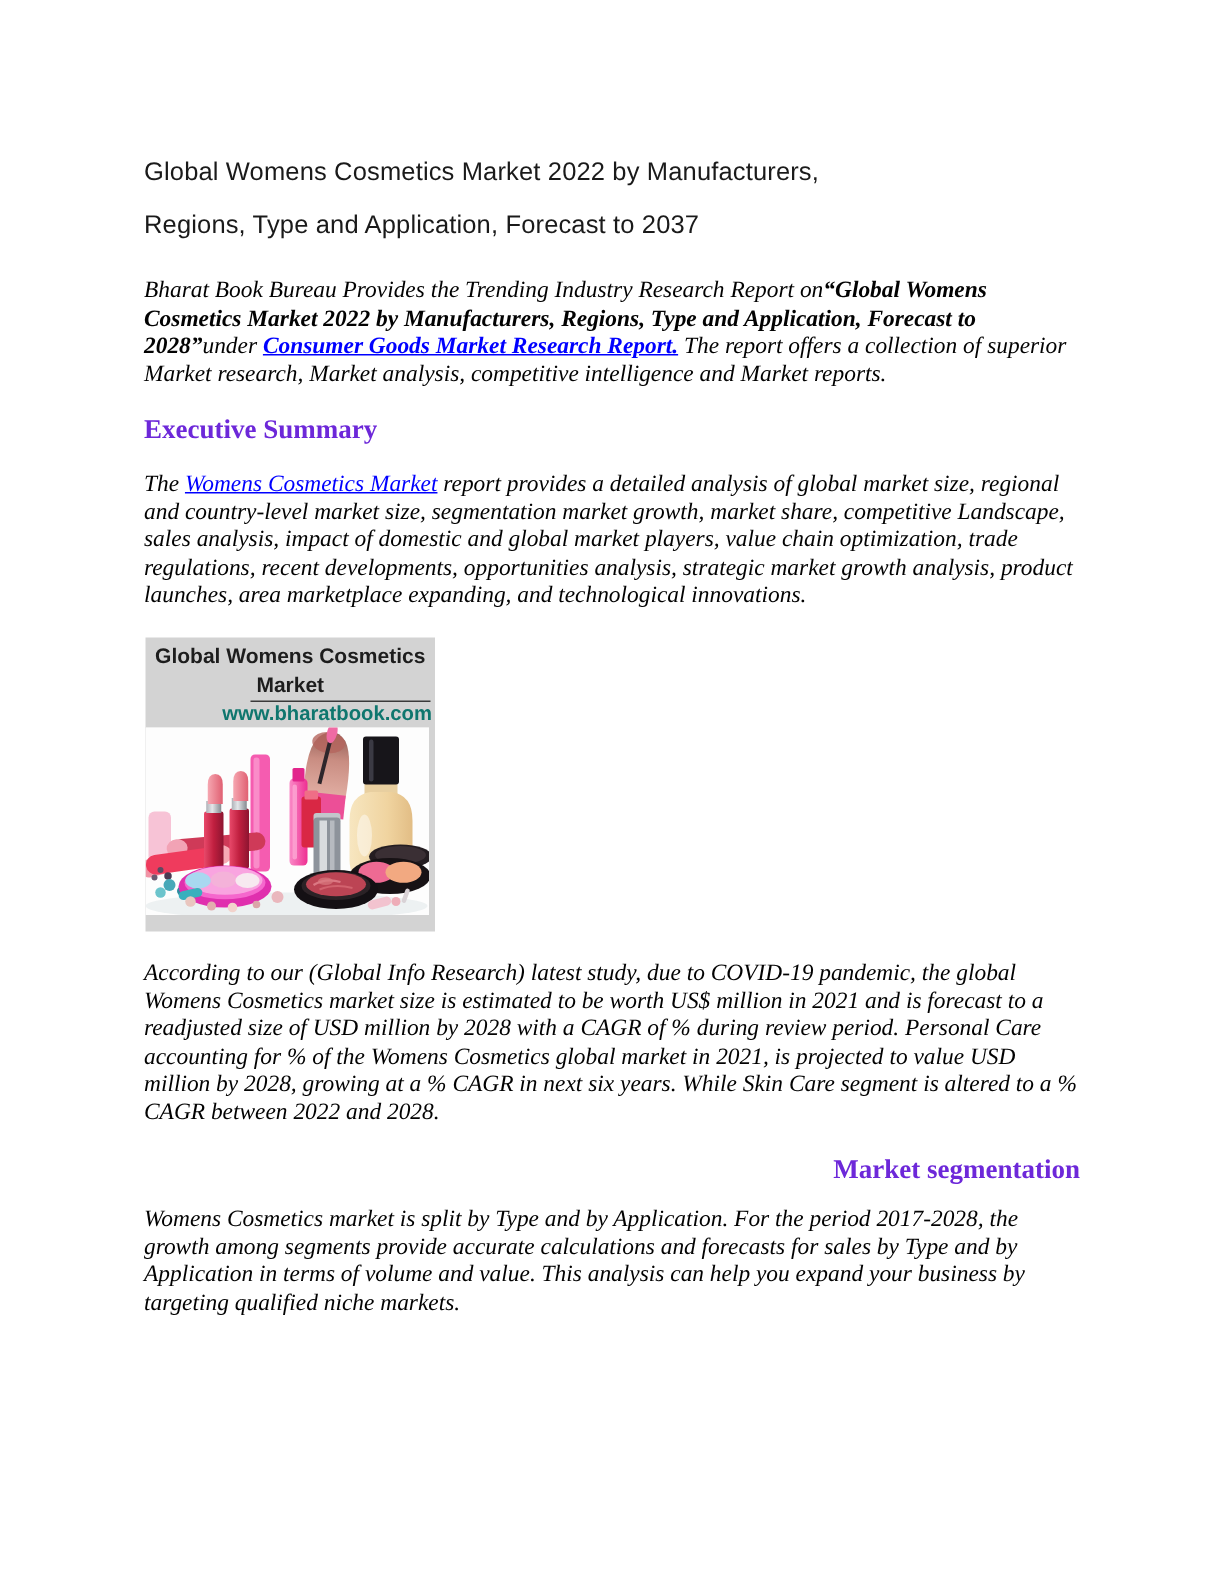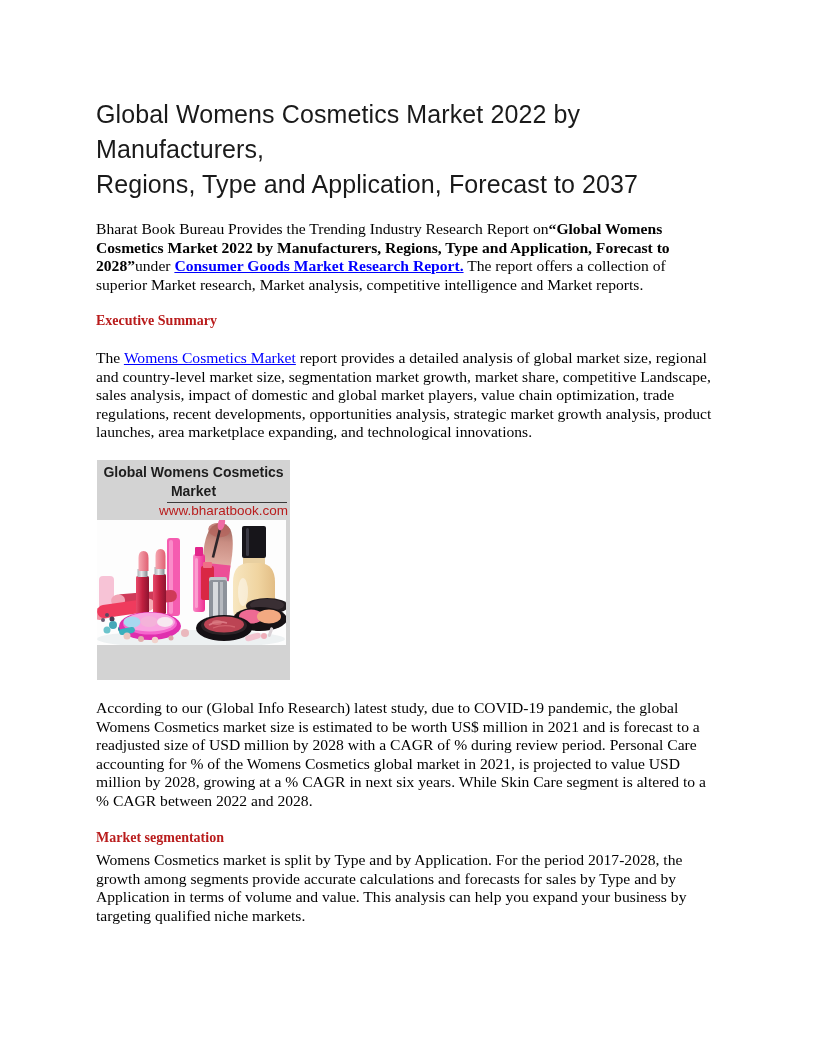--- a/index.html
+++ b/index.html
@@ -12,50 +12,51 @@
   }
   .page {
     box-sizing:border-box;
     width:816px; height:1056px;
     padding:97px 96px 0 96px;
   }
   .doc-title {
     margin:0 0 18px 0;
     font-family:"Liberation Sans", sans-serif;
     font-weight:400;
-    font-size:25px;
+    font-size:17px;
     line-height:35px;
     color:#1a1a1a;
     letter-spacing:0.1px;
   }
   .title-line { display:block; }
   .para {
     margin:0 0 18px 0;
     font-size:15.6px;
     line-height:18.6px;
     color:#020202;
+    font-style:italic;
   }
   .mb-sm { }
   .heading {
     margin:0 0 18px 0;
-    font-size:14px;
+    font-size:18px;
     line-height:18.6px;
     font-weight:700;
-    color:#b91c1c;
-  }
-  .heading-tight { margin-bottom:4px; }
+    color:#6d28d9;
+  }
+  .heading-tight { margin-bottom:16px;text-align:right; }
   .seg-bold { font-weight:700; }
   .seg-link {
     color:var(--color-link, #0000FF);
     text-decoration:underline;
     cursor:pointer;
   }
   
   .promo {
-    width:193px; height:220px;
+    width:193px; height:196px;
     margin:0 0 19px 1px;
     background:var(--color-image_header_bg, #d3d3d3);
     overflow:hidden;
   }
   .promo-header { padding-top:3px; }
   .promo-title {
     font-family:"Liberation Sans", sans-serif;
     font-weight:700;
     font-size:14px;
     line-height:19px;
@@ -63,26 +64,26 @@
     color:#1d1d1d;
     padding:0 4px;
   }
   .promo-divider {
     width:120px;
     border-top:1.5px solid #3a3a3a;
     margin:1px 3px 0 auto;
   }
   .promo-url {
     font-family:"Liberation Sans", sans-serif;
-    font-weight:400;
+    font-weight:700;
     font-size:13.5px;
     line-height:16px;
     text-align:right;
     padding-right:2px;
-    color:#b91c1c;
+    color:#0f766e;
   }
   .promo-photo {
     width:189px; height:125px;
     background:#fdfdfd;
     margin-top:1px;
   }
   .promo-photo svg { display:block; }
 </style>
 </head>
 <body>

